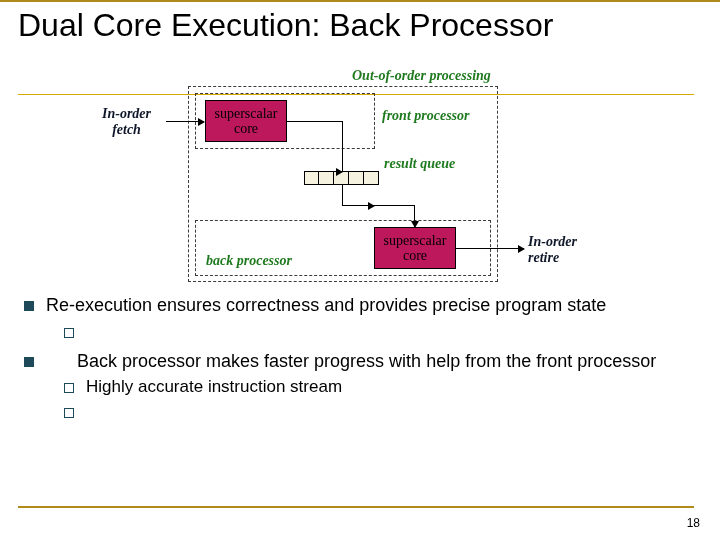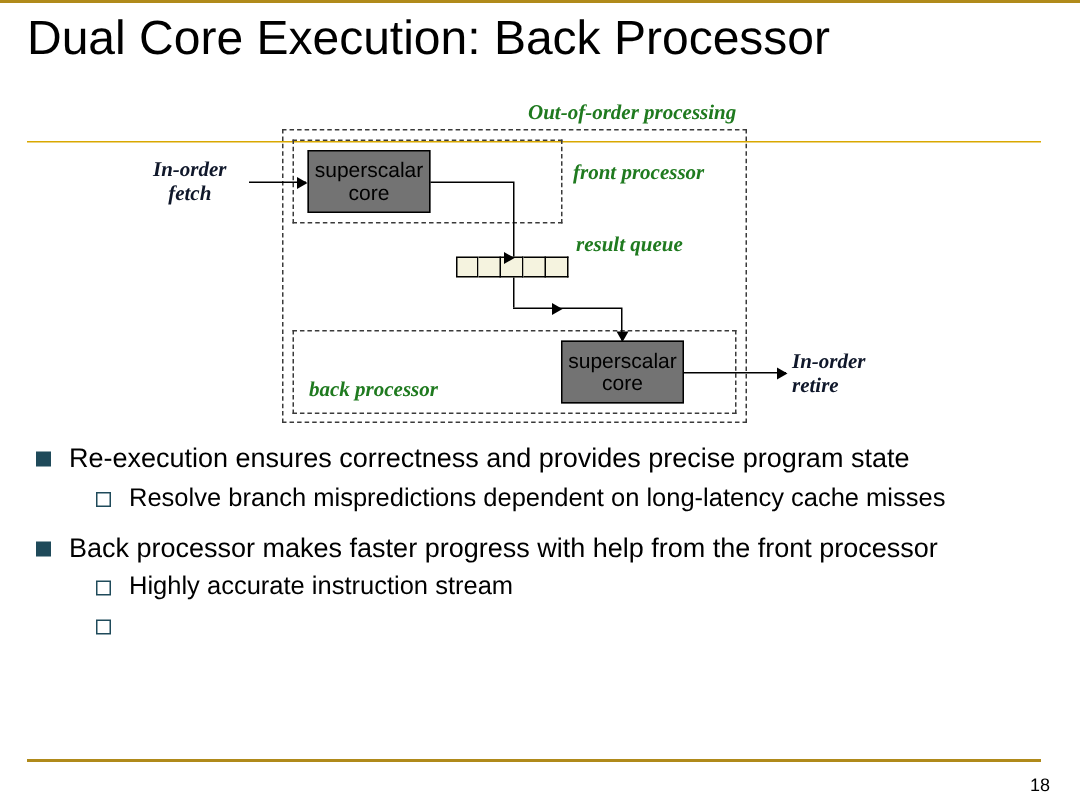--- a/index.html
+++ b/index.html
@@ -49,23 +49,23 @@
   .dashed {
     position: absolute;
     border: 1px dashed #3a3a3a;
     box-sizing: border-box;
     background: transparent;
   }
   .box {
     position: absolute;
     border: 1px solid #000;
     box-sizing: border-box;
-    background: #737373;
+    background: #be185d;
     text-align: center;
-    font-family: Liberation Sans, sans-serif;
+    font-family: Liberation Serif, serif;
     font-size: 14px;
     display: flex;
     align-items: center;
     justify-content: center;
     line-height: 1.1;
   }
   .lbl {
     position: absolute;
     font-family: "Times New Roman", Times, serif;
     font-size: 14px;
@@ -210,24 +210,23 @@
 
   </div>
 
   <div class="bullets">
     <div class="b1">
       <div class="mark"></div>
       <div>Re-execution ensures correctness and provides precise program state</div>
     </div>
     <div class="b2">
       <div class="mark"></div>
-      <div>Resolve branch mispredictions dependent on long-latency cache misses</div>
-    </div>
-
-    <div class="b1" style="margin-top:12px;">
+    </div>
+
+    <div class="b1" style="margin-top:12px;gap:31px;">
       <div class="mark"></div>
       <div>Back processor makes faster progress with help from the front processor</div>
     </div>
     <div class="b2">
       <div class="mark"></div>
       <div>Highly accurate instruction stream</div>
     </div>
     <div class="b2">
       <div class="mark"></div>
     </div>

